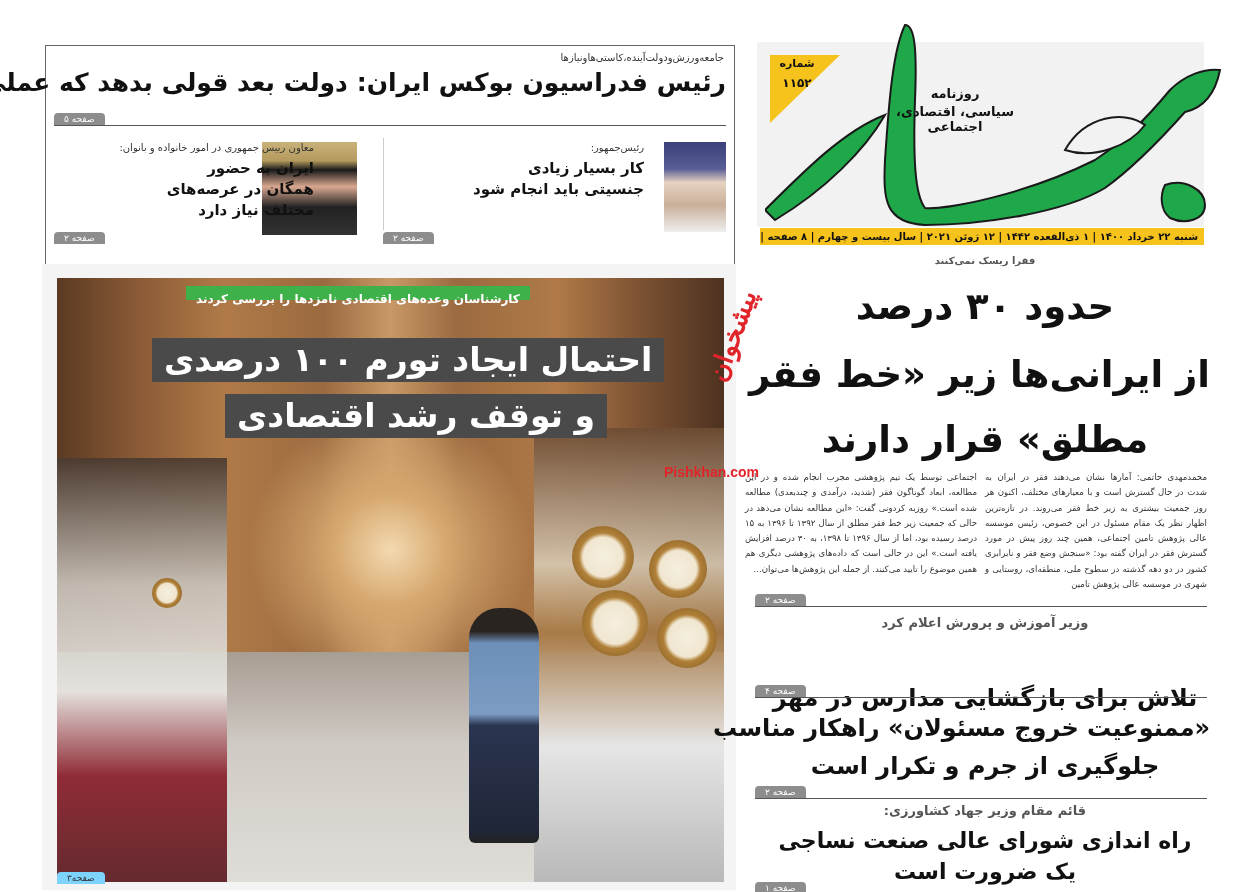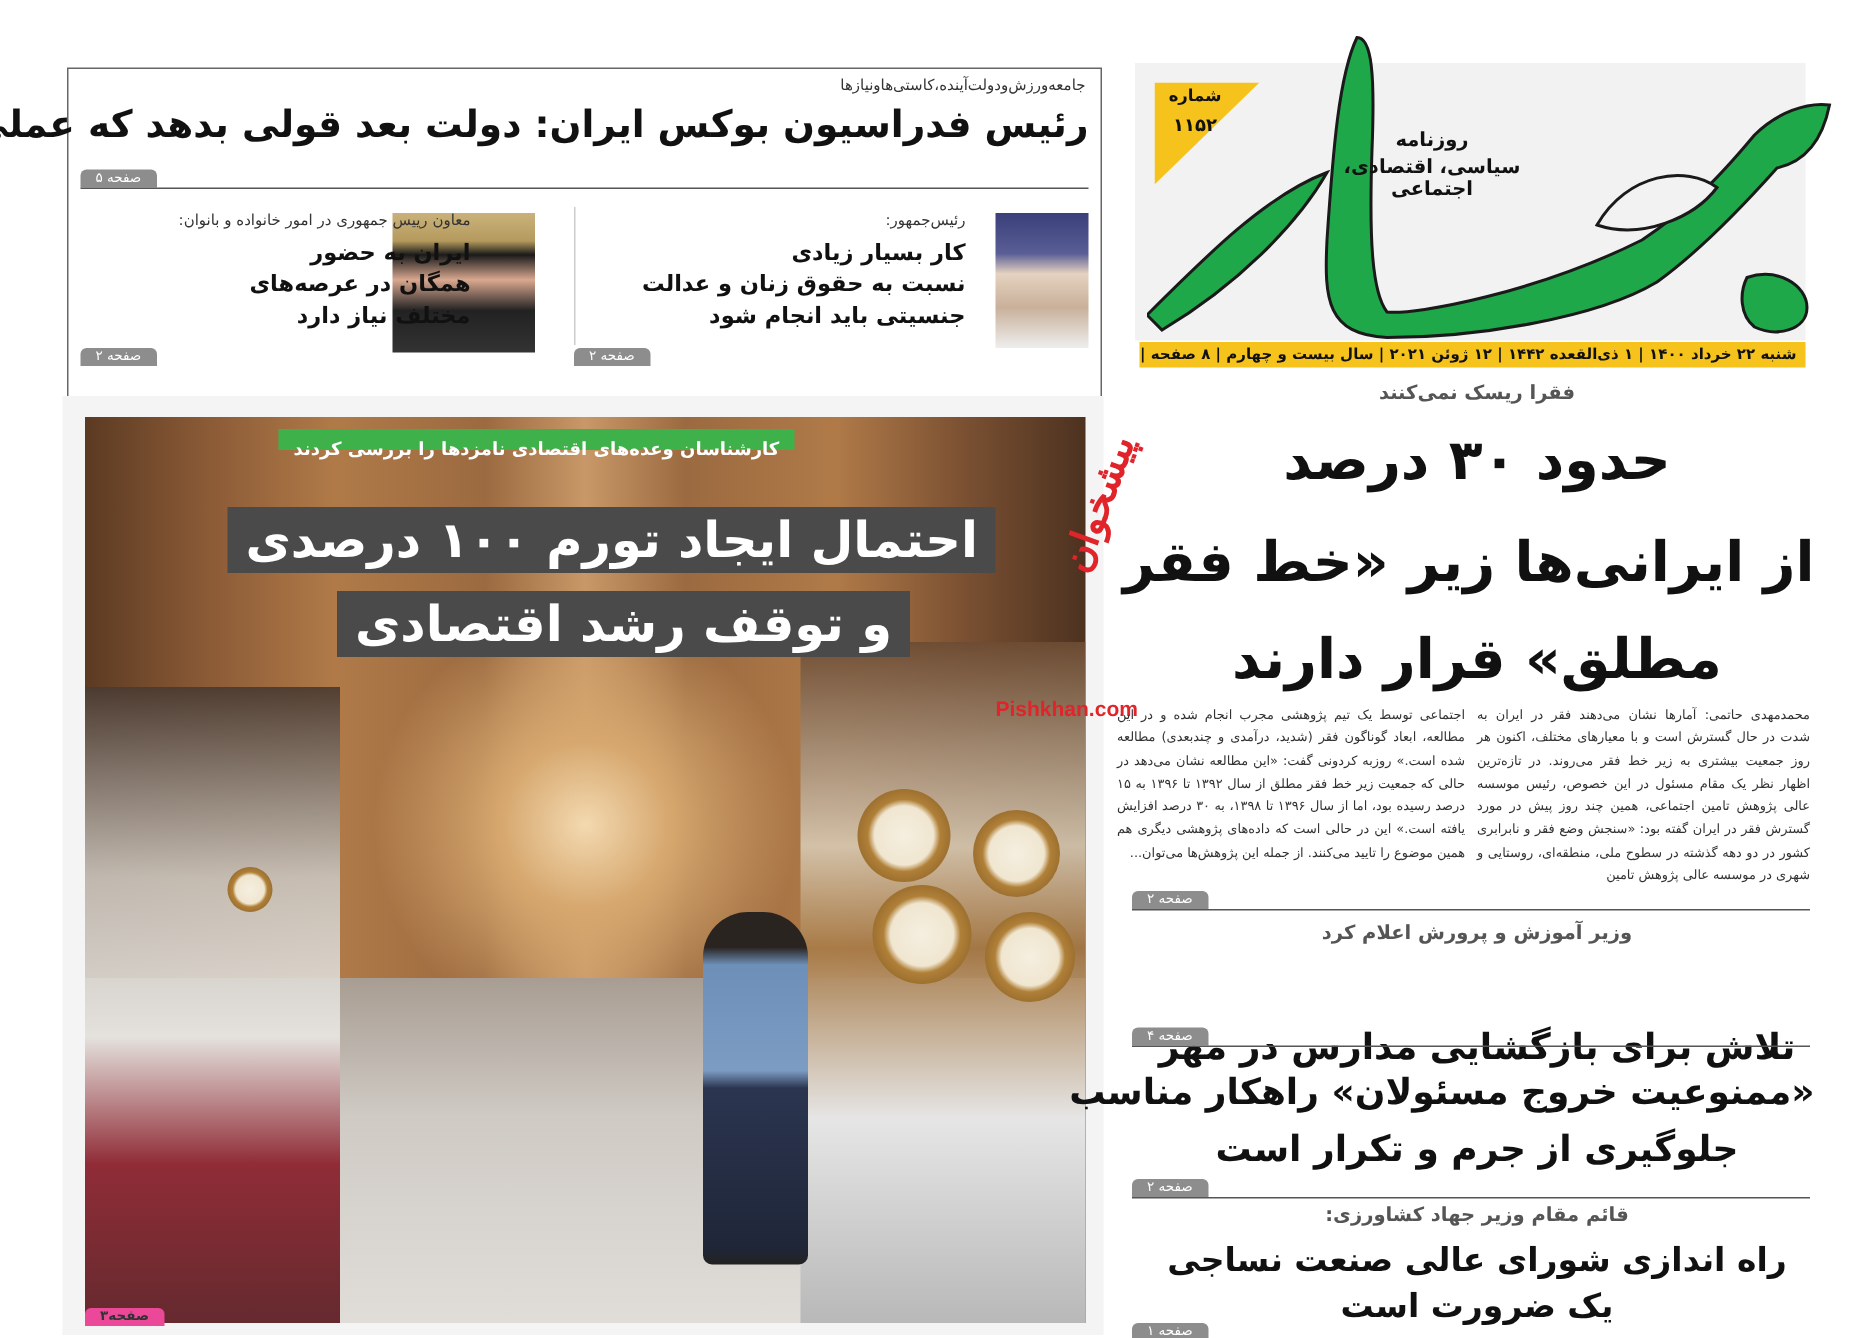--- a/index.html
+++ b/index.html
@@ -49,28 +49,28 @@
   .photo-floor { left: 0; bottom: 0; width: 100%; height: 230px; background: linear-gradient(180deg,#a89d92 0%,#cfcac4 40%,#e0ddd8 100%); }
   .shop-left { left: 0; top: 180px; width: 170px; height: 424px; background: linear-gradient(180deg,#4a3a30 0%,#c9c3bb 30%,#e8e6e2 55%,#8a1e2a 75%,#5a1a20 100%); opacity: 0.92; }
   .shop-right { right: 0; top: 150px; width: 190px; height: 454px; background: linear-gradient(180deg,#6d4c33 0%,#d6c7b0 30%,#a87b47 45%,#e8e8e8 70%,#b5b5b5 100%); opacity: 0.92; }
   .clock { border-radius: 50%; background: radial-gradient(circle,#f5efe0 0%,#f0e6d0 45%,#b08038 55%,#7a5320 100%); }
   .person { left: 412px; top: 330px; width: 70px; height: 235px; background: linear-gradient(180deg,#2a2420 0%,#2a2420 10%,#6d8fb8 15%,#7c9cc3 45%,#2b3550 50%,#1f2638 95%,#222 100%); border-radius: 30px 30px 6px 6px; }
 
   .photo-kicker { left: 129px; top: 8px; height: 14px; background: #3fb14a; color: #fff; font-size: 12px; font-weight: bold; line-height: 26px; padding: 0 10px; white-space: nowrap; }
   .photo-head { background: #4a4a4a; color: #fff; font-weight: bold; font-size: 33px; line-height: 44px; padding: 0 12px; white-space: nowrap; margin-top: 20px; }
   .photo-head-1 { left: 95px; top: 40px; }
   .photo-head-2 { left: 168px; top: 96px; }
-  .photo-tag { left: 57px; top: 872px; background: #ec4899; font-size: 9px; height: 12px; line-height: 12px; padding: 0 10px; border-radius: 4px 4px 0 0; color: #333; font-weight: bold; }
+  .photo-tag { left: 57px; top: 872px; background: #7dd3fc; font-size: 9px; height: 12px; line-height: 12px; padding: 0 10px; border-radius: 4px 4px 0 0; color: #333; }
 
   
   .wm-fa { left: 702px; top: 375px; color: #e0242a; font-size: 26px; font-weight: bold; transform: rotate(-70deg); transform-origin: left top; white-space: nowrap; font-family: "DejaVu Serif", serif; }
   .wm-en { left: 664px; top: 464px; color: #e0242a; font-size: 14px; font-weight: bold; direction: ltr; font-family: "Liberation Sans", sans-serif; }
 
   
-  .lead-kicker { left: 760px; top: 255px; width: 450px; text-align: center; font-size: 13px; color: #555; font-weight: bold; }
+  .lead-kicker { left: 760px; top: 255px; width: 450px; text-align: center; font-size: 10px; color: #555; font-weight: bold; }
   .lead-head { left: 760px; width: 450px; text-align: center; font-size: 37px; font-weight: bold; line-height: 60px; white-space: nowrap; }
   .lead-1 { top: 277px; }
   .lead-2 { top: 345px; }
   .lead-3 { top: 410px; }
 
   .body-col { font-size: 8.6px; line-height: 15.3px; text-align: justify; color: #333; }
   .body-right { left: 985px; top: 470px; width: 222px; }
   .body-left { left: 745px; top: 470px; width: 232px; }
   .lead-tag { left: 755px; top: 594px; }
   .rule { height: 1px; background: #555; }
@@ -121,21 +121,20 @@
 <div class="abs topbox">
   <div class="abs tb-kicker kicker-small">جامعه‌ورزش‌ودولت‌آینده،کاستی‌هاونیازها</div>
   <div class="abs tb-headline">رئیس فدراسیون بوکس ایران: دولت بعد قولی بدهد که عملی است</div>
   <div class="abs tb-tag page-tag">صفحه ۵</div>
   <div class="abs tb-rule"></div>
 
   <div class="abs story-right-photo"></div>
   <div class="abs story-right-kicker kicker-small">رئیس‌جمهور:</div>
   <div class="abs story-right-head">
     <div>کار بسیار زیادی</div>
-    <div>نسبت به حقوق زنان و عدالت</div>
     <div>جنسیتی باید انجام شود</div>
   </div>
   <div class="abs story-right-tag page-tag">صفحه ۲</div>
   <div class="abs vsep"></div>
 
   <div class="abs story-left-photo"></div>
   <div class="abs story-left-kicker kicker-small">معاون رییس جمهوری در امور خانواده و بانوان:</div>
   <div class="abs story-left-head">
     <div>ایران به حضور</div>
     <div>همگان در عرصه‌های</div>

